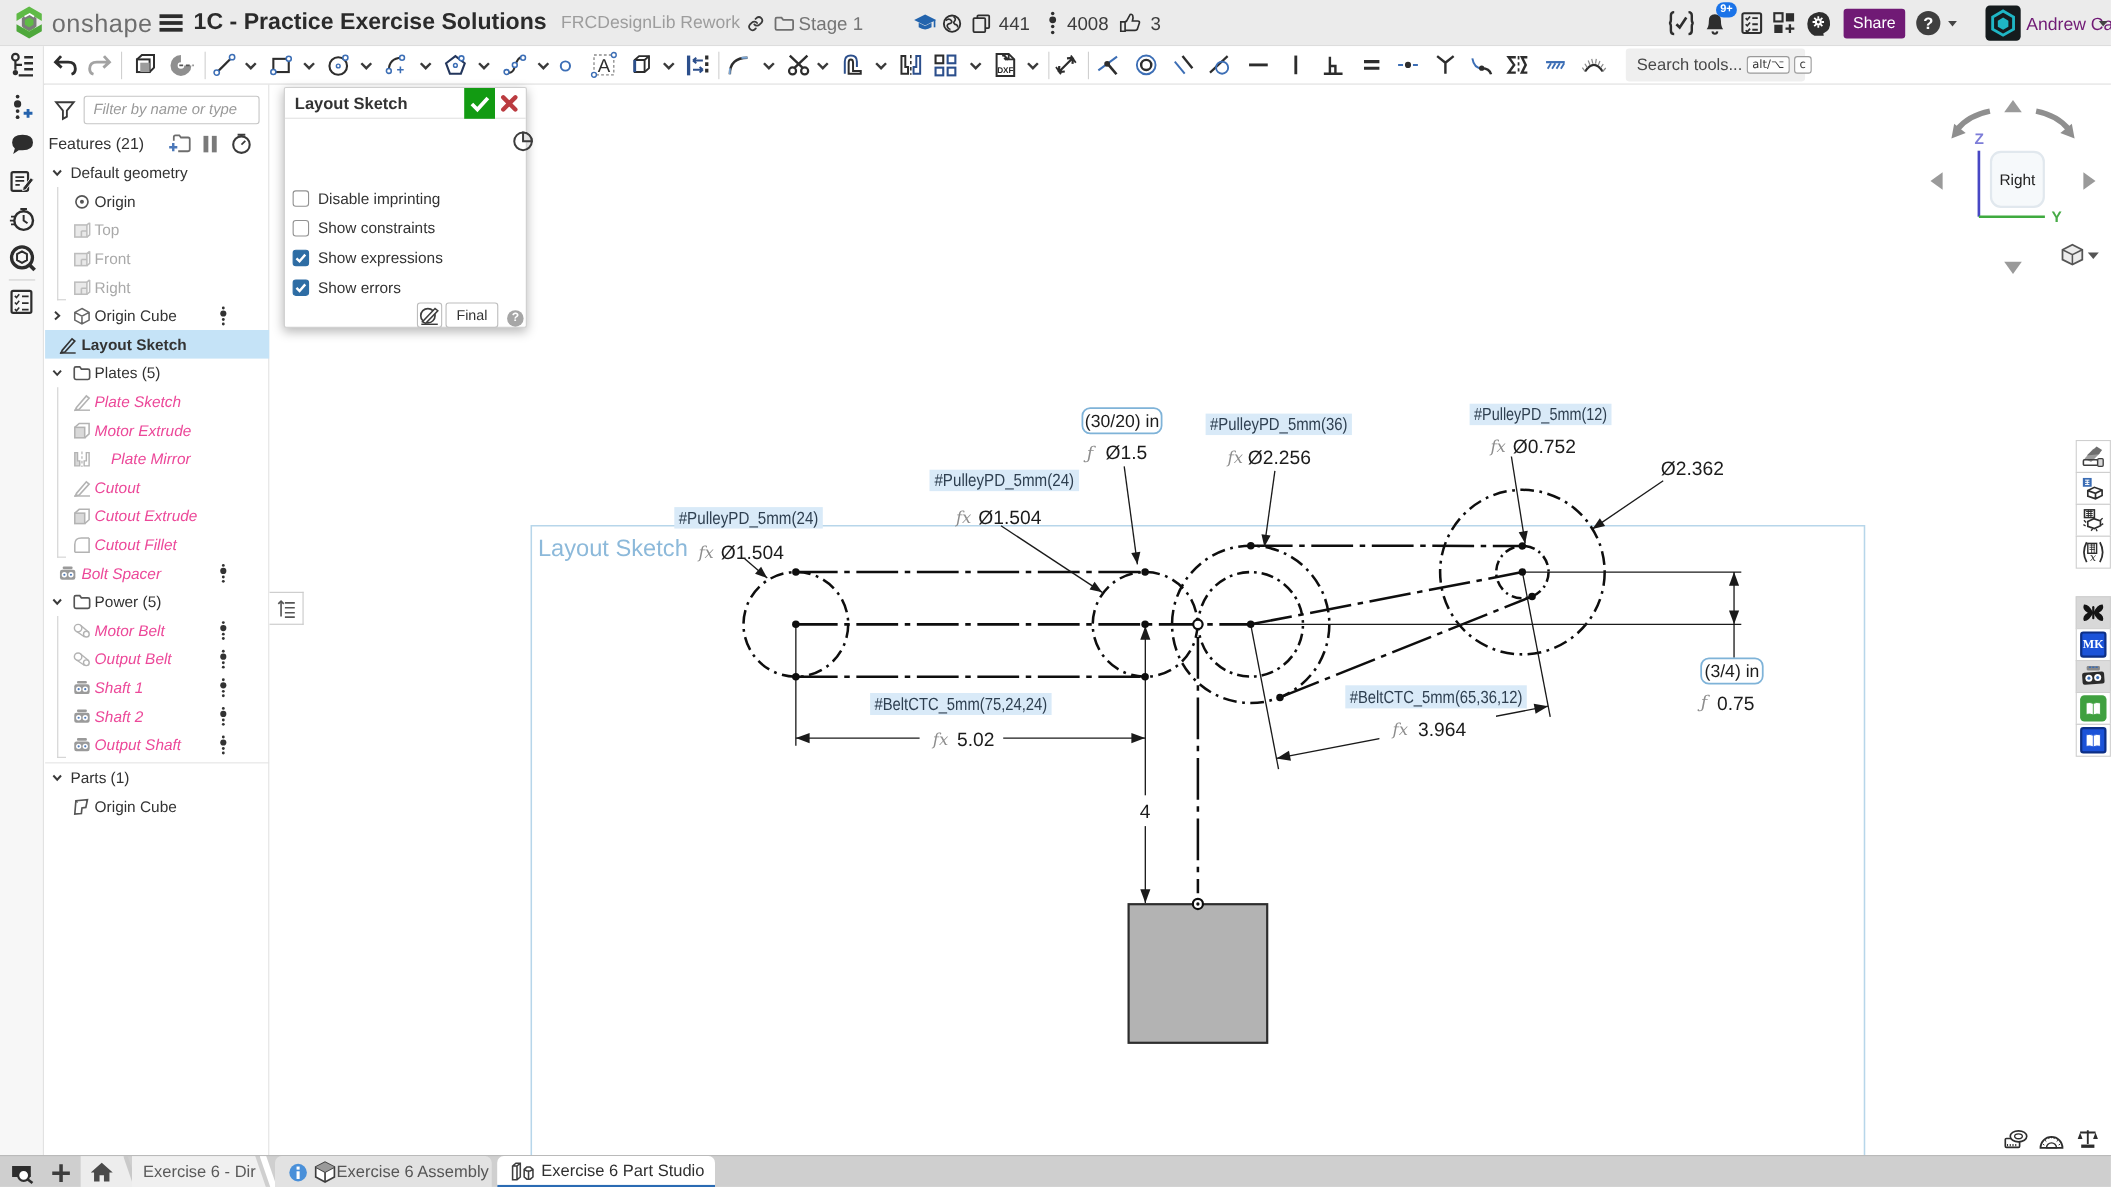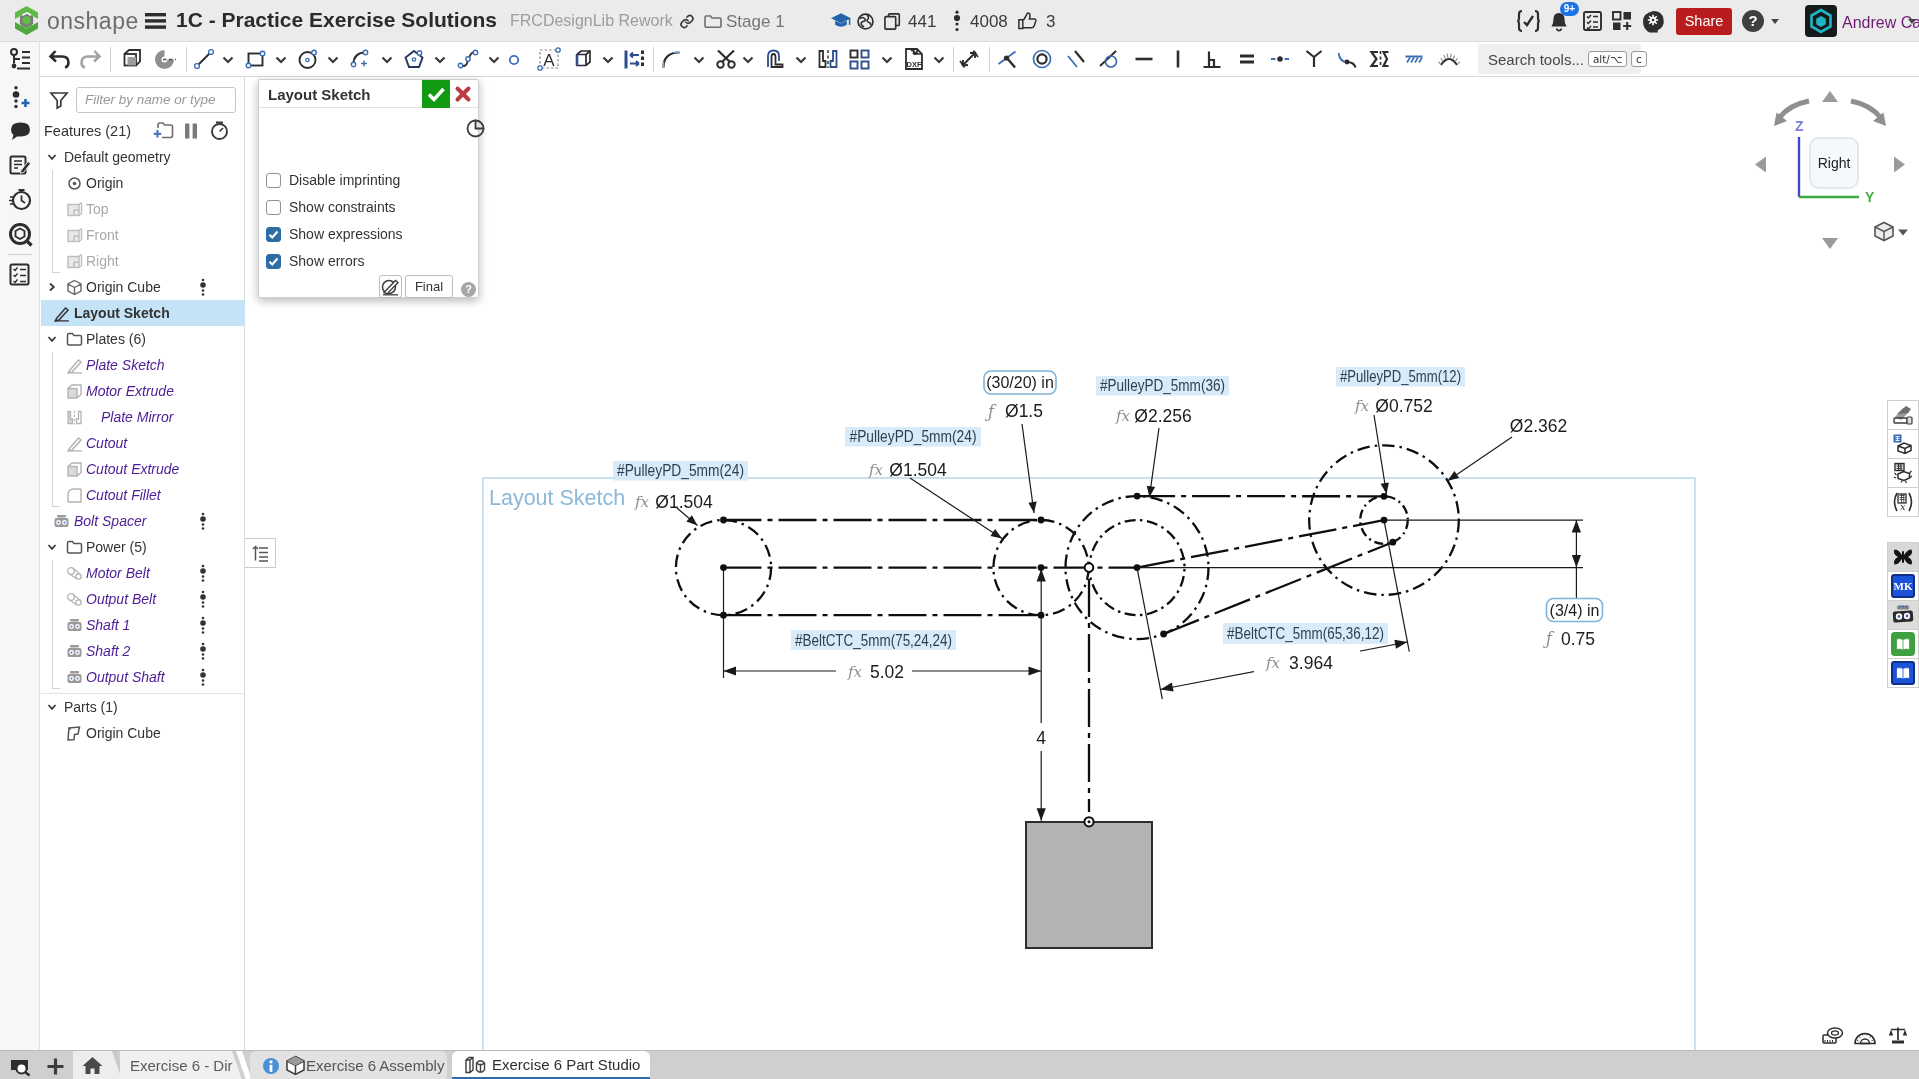--- a/index.html
+++ b/index.html
@@ -7,21 +7,21 @@
 body { font-family:"Liberation Sans","DejaVu Sans",sans-serif; background:#fff; position:relative; }
 .abs { position:absolute; }
 svg { display:block; overflow:visible; }
 
 
 #header { position:absolute; left:0; top:0; width:1919px; height:42px; background:#ebebeb; border-bottom:1px solid #dcdcdc; }
 #header .ttl { font-weight:bold; font-size:21px; color:#2b2b2b; }
 #header .sub { font-size:16px; color:#9d9d9d; }
 #header .stage { font-size:17px; color:#757575; }
 #header .stat { font-size:17px; color:#3c3c3c; }
-#share-btn { background:#b91c1c; color:#fff; font-size:14.5px; border-radius:3px; width:56px; height:27px; line-height:27px; text-align:center; }
+#share-btn { background:#701a75; color:#fff; font-size:14.5px; border-radius:3px; width:56px; height:27px; line-height:27px; text-align:center; }
 #user-name { font-size:16px; color:#701a75; white-space:nowrap; }
 .caret-dn { width:0; height:0; border-left:4.5px solid transparent; border-right:4.5px solid transparent; border-top:5px solid #444; display:inline-block; }
 
 
 #toolbar { position:absolute; left:40px; top:42px; width:1879px; height:35px; background:#fff; border-bottom:1px solid #d8d8d8; }
 .tb-div { position:absolute; top:5px; width:1px; height:25px; background:#d0d0d0; }
 .tb-caret { position:absolute; top:14px; width:12px; height:8px; }
 #search-tools { position:absolute; left:1438px; top:2px; width:163px; height:30px; background:#efefef; border-radius:3px; display:flex; align-items:center; padding-left:10px; }
 #search-tools .st-txt { font-size:15px; color:#474747; white-space:nowrap; }
 .kbd { border:1px solid #9a9a9a; border-radius:3px; background:#fdfdfd; font-size:10.5px; color:#333; padding:1px 4px; margin-left:4px; white-space:nowrap; font-family:"DejaVu Sans",sans-serif; }
@@ -29,21 +29,21 @@
 
 #iconstrip { position:absolute; left:0; top:42px; width:40px; height:1008px; background:#f7f7f7; border-right:1px solid #e2e2e2; }
 .strip-div { position:absolute; left:8px; width:24px; height:1px; background:#cfcfcf; }
 
 
 #sidebar { position:absolute; left:41px; top:77px; width:204px; height:973px; background:#fff; border-right:1px solid #d9d9d9; }
 #filter-input { position:absolute; left:35px; top:10px; width:160px; height:26px; border:1px solid #c5c5c5; border-radius:3px; font-style:italic; font-size:13.5px; color:#999; padding-left:8px; line-height:24px; background:#fff; }
 #features-hd { position:absolute; left:3px; top:46px; font-size:14.5px; color:#333;text-align:center; }
 .trow { position:absolute; left:0; width:204px; height:26px; display:flex; align-items:center; font-size:14px; color:#333; }
 .trow.gray  { color:#a9a9a9; }
-.trow.ital  { color:#4c1d95; font-style:italic;align-items:center; }
+.trow.ital  { color:#ec4899; font-style:italic;align-items:center; }
 .trow.sel   { background:#c5e3f7; font-weight:bold; }
 .chev { width:10px; height:10px; margin-left:6px; flex:none; }
 .ticon { width:17px; height:17px; flex:none; }
 .tdots { position:absolute; left:158px; top:4px; width:8px; height:18px; }
 .guide { position:absolute; background:#d2d2d2; }
 
 
 #canvas { position:absolute; left:245px; top:77px; width:1674px; height:973px; background:#fff; }
 
 
@@ -509,21 +509,21 @@
       </svg>
     <span style="margin-left:4px">Layout Sketch</span>
   </div>
   <div class="trow" style="top:249px">
     <svg class="chev" viewBox="0 0 10 10">
         <path d="M1.5 3 L5 6.8 L8.5 3" fill="none" stroke="#3a3a3a" stroke-width="1.8"></path>
       </svg>
     <svg class="ticon" style="margin-left:9px" viewBox="0 0 17 17">
         <path d="M1.5 4 Q1.5 2.5 3 2.5 H6.5 L8 4.5 H14 Q15.5 4.5 15.5 6 V12.5 Q15.5 14 14 14 H3 Q1.5 14 1.5 12.5 Z" fill="none" stroke="#555" stroke-width="1.5"></path>
       </svg>
-    <span style="margin-left:3px">Plates (6)</span>
+    <span style="margin-left:3px">Plates (5)</span>
   </div>
   <div class="trow ital" style="top:275px">
     <svg class="ticon" style="margin-left:25px" viewBox="0 0 17 17">
         <path d="M3.5 13.5 L12.5 3 L15 5 L6 15 L2.5 15.8 Z" fill="none" stroke="#b3b3b3" stroke-width="1.5"></path>
         <path d="M1.5 15.9 L15.8 15.9" stroke="#b3b3b3" stroke-width="1.3"></path>
       </svg>
     <span style="margin-left:3px">Plate Sketch</span>
   </div>
   <div class="trow ital" style="top:301px">
     <svg class="ticon" style="margin-left:25px" viewBox="0 0 17 17">

